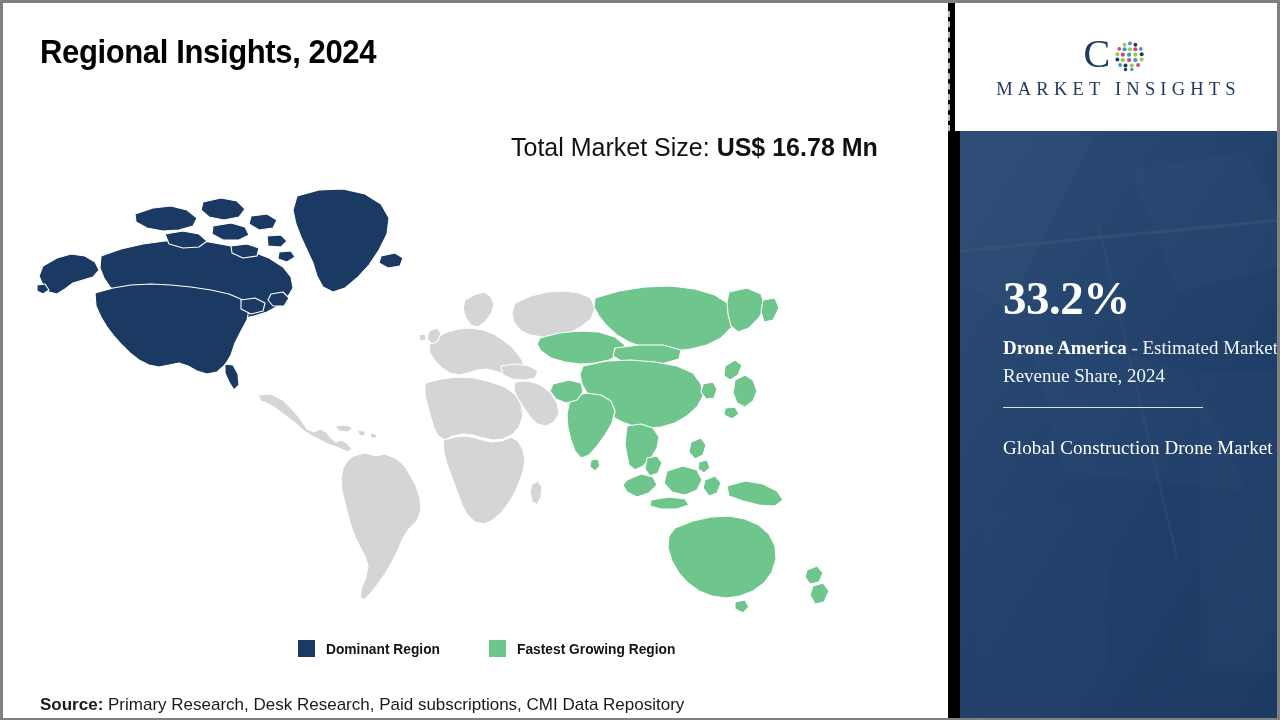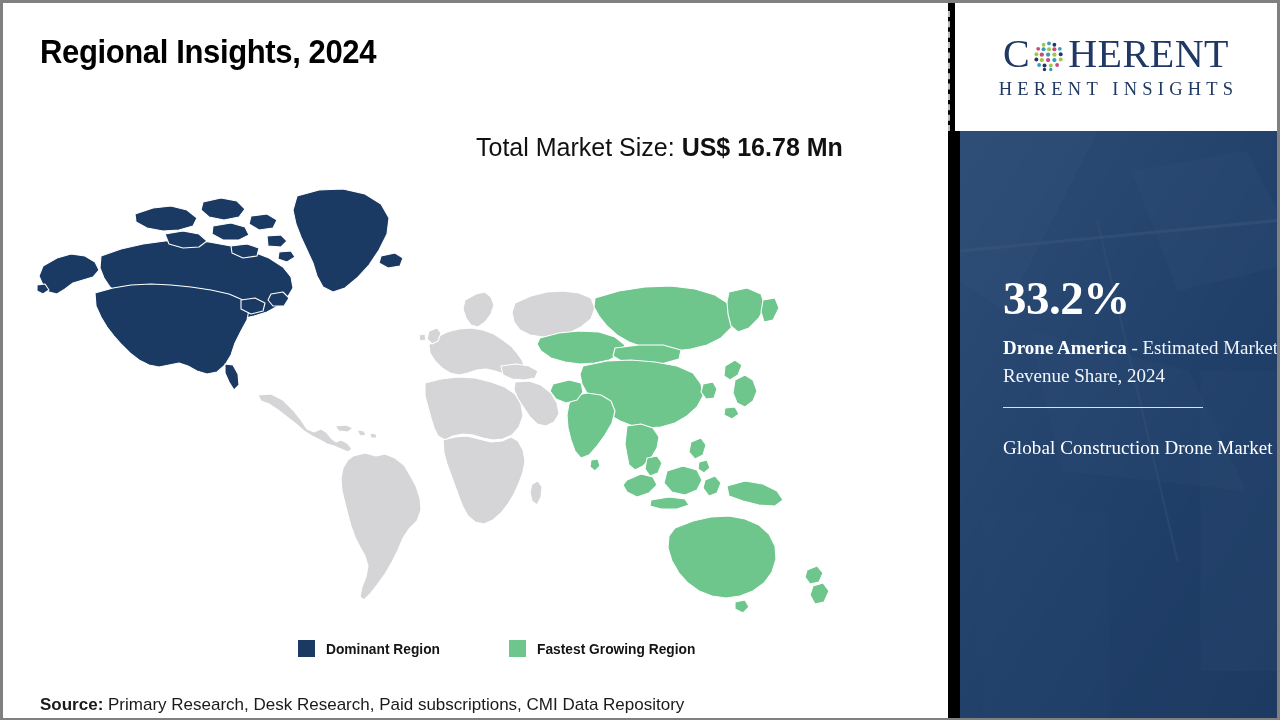--- a/index.html
+++ b/index.html
@@ -31,21 +31,21 @@
     font-weight: bold;
     color: #000000;
     letter-spacing: -0.4px;
     font-stretch: condensed;
     transform: scaleX(0.94);
     transform-origin: left center;
     white-space: nowrap;
   }
   .market-size {
     position: absolute;
-    left: 473px; top: 125px;
+    left: 508px; top: 125px;
     width: 400px;
     font-size: 25px;
     font-weight: 400;
     color: #111111;
     line-height: 1.58;
   }
   .market-size b { font-weight: bold; }
 
   
   .map-wrap {
@@ -54,21 +54,21 @@
     width: 800px; height: 430px;
   }
   .map-wrap svg { width: 100%; height: 100%; display: block; }
 
   
   .legend {
     position: absolute;
     left: 295px; top: 637px;
     display: flex;
     align-items: center;
-    gap: 63px;
+    gap: 43px;
   }
   .legend-item { display: flex; align-items: center; gap: 11px; }
   .swatch { width: 17px; height: 17px; display: block; }
   .swatch.navy { background: #1b3a63; }
   .swatch.green { background: #6ec68d; }
   .legend-label {
     font-size: 14.5px;
     font-weight: bold;
     color: #141414;
     transform: scaleX(0.95);
@@ -360,23 +360,22 @@
               <circle cx="33" cy="24" r="2.2" fill="#9ec84a"></circle>
               <circle cx="9" cy="30" r="2.1" fill="#3a9cb5"></circle>
               <circle cx="15" cy="30.5" r="2.2" fill="#1f3864"></circle>
               <circle cx="22" cy="30.5" r="2.2" fill="#9ec84a"></circle>
               <circle cx="29" cy="30" r="2.1" fill="#c94a7d"></circle>
               <circle cx="15" cy="35" r="1.9" fill="#1f3864"></circle>
               <circle cx="22" cy="35" r="1.9" fill="#3a9cb5"></circle>
             </g>
           </svg>
         </span>
-        <span>HERENT</span>
       </div>
-      <div class="logo-sub">HERENT INSIGHTS</div>
+      <div class="logo-sub">MARKET INSIGHTS</div>
     </div>
 
     <div class="stat-panel">
       <div class="stat-bg">
         <svg viewBox="0 0 317 587" preserveAspectRatio="none" xmlns="http://www.w3.org/2000/svg">
           <defs>
             <linearGradient id="g1" x1="0" y1="0" x2="1" y2="1">
               <stop offset="0%" stop-color="#7ea6d8"></stop>
               <stop offset="55%" stop-color="#2c5186"></stop>
               <stop offset="100%" stop-color="#16304f"></stop>

